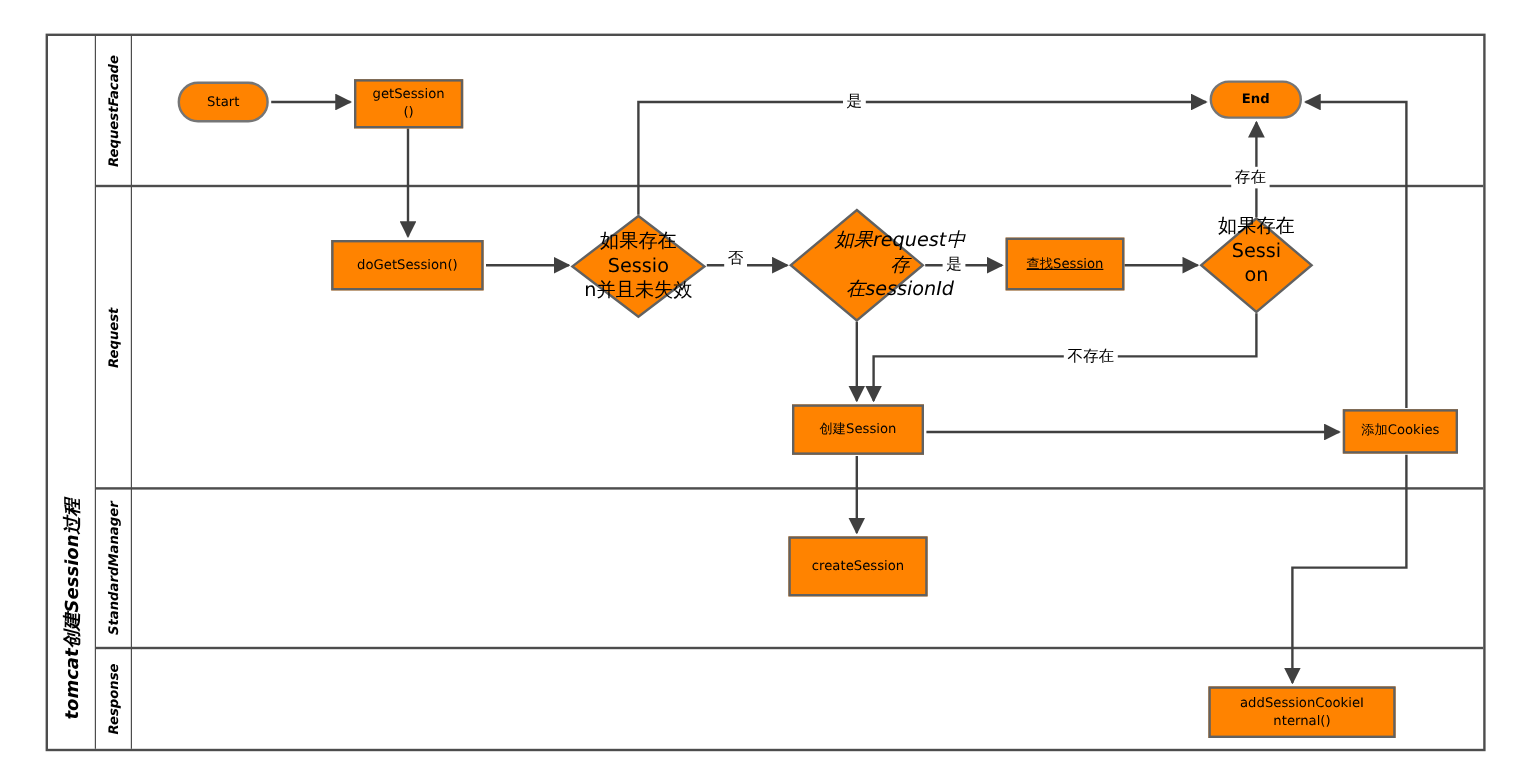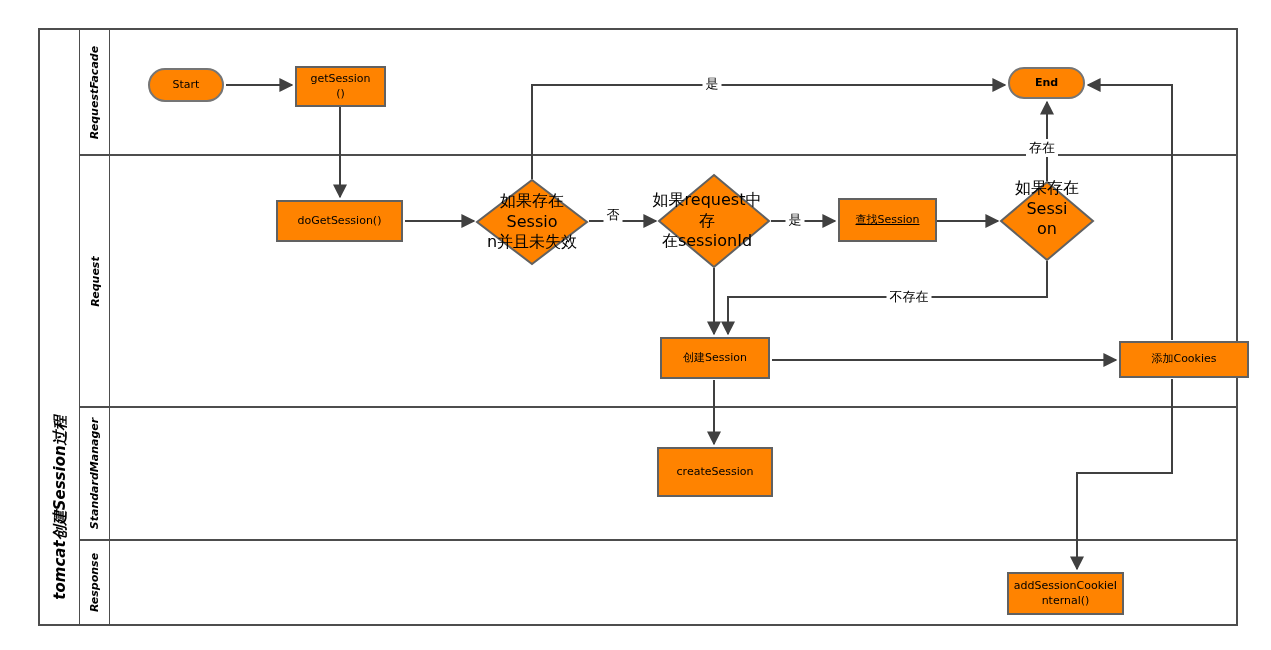--- a/index.html
+++ b/index.html
@@ -97,37 +97,37 @@
   <div class="node stadium" style="left:148px;top:68px;width:76px;height:34px;">Start</div>
 
   <div class="node" style="left:276px;top:200px;width:127px;height:42px;">doGetSession()</div>
 
   <div class="node" style="left:295px;top:66px;width:91px;height:41px;">getSession
 ()</div>
 
   <div class="dtext" style="left:477px;top:182px;width:110px;height:80px;">如果存在Sessio
 n并且未失效</div>
 
-  <div class="dtext" style="left:652px;top:177px;width:110px;height:88px;">如果request中存
+  <div class="dtext" style="left:695px;top:177px;width:110px;height:88px;font-style:italic;">如果request中存
 在sessionId</div>
 
   <div class="node" style="left:838px;top:198px;width:99px;height:44px;text-decoration:underline;">查找Session</div>
 
   <div class="dtext" style="left:1001px;top:173px;width:92px;height:72px;">如果存在Sessi
 on</div>
 
   <div class="node stadium" style="left:1008px;top:67px;width:77px;height:32px;font-weight:bold;">End</div>
 
   <div class="node" style="left:660px;top:337px;width:110px;height:42px;">创建Session</div>
 
   <div class="node" style="left:657px;top:447px;width:116px;height:50px;">createSession</div>
 
-  <div class="node" style="left:1119px;top:341px;width:130px;height:37px;">添加Cookies</div>
+  <div class="node" style="left:1119px;top:341px;width:96px;height:37px;">添加Cookies</div>
 
-  <div class="node" style="left:1007px;top:572px;width:117px;height:43px;">addSessionCookieI
+  <div class="node" style="left:1007px;top:572px;width:156px;height:43px;">addSessionCookieI
 nternal()</div>
 
   <div class="elabel" style="left:712px;top:84px;">是</div>
   <div class="elabel" style="left:613px;top:215px;">否</div>
   <div class="elabel" style="left:795px;top:220px;">是</div>
   <div class="elabel" style="left:1042px;top:148px;">存在</div>
   <div class="elabel" style="left:893px;top:297px;margin-left:16px;">不存在</div>
 
 </div>
 

